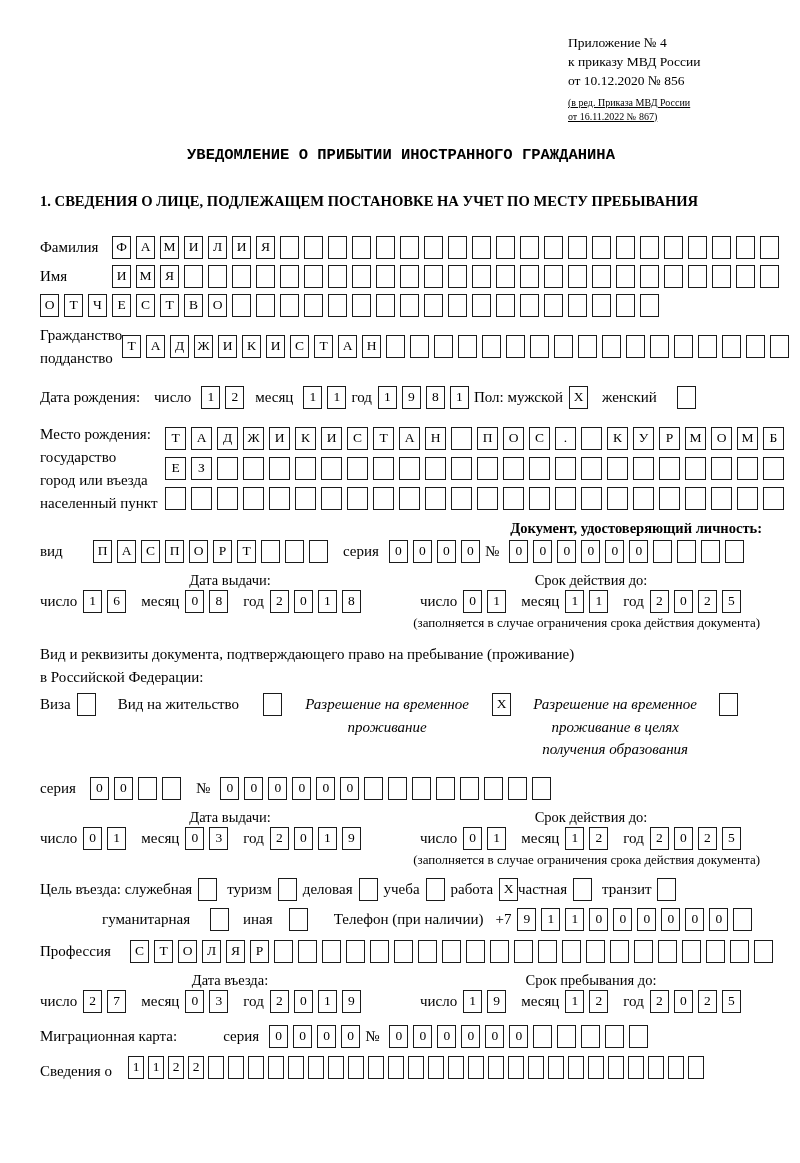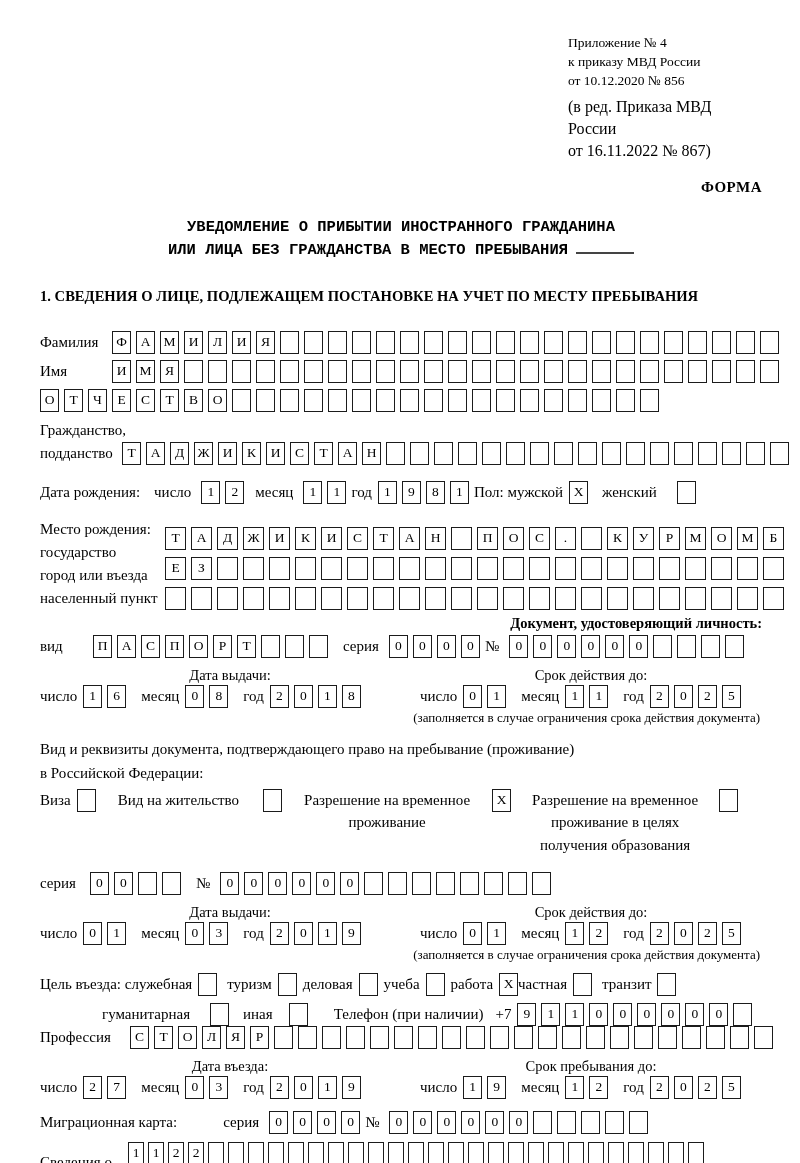--- a/index.html
+++ b/index.html
@@ -1,27 +1,27 @@
 <!DOCTYPE html>
 <html><head>
 <meta charset="utf-8">
 <style>
   html,body{margin:0;padding:0;background:#fff;}
   body{width:800px;height:1163px;overflow:hidden;color:#000;
        font-family:"Liberation Serif","DejaVu Serif",serif;font-size:15px;}
   .page{padding:34px 38px 0 40px;position:relative;}
   
   .appendix{margin-left:528px;font-size:13.5px;line-height:1.4;}
-  .amendment{margin-top:5px;font-size:16px;line-height:1.4;}
+  .amendment{margin-top:5px;font-size:10px;line-height:1.4;text-decoration:underline;}
   .form-label{margin-top:16px;text-align:right;font-weight:bold;font-size:15px;letter-spacing:.5px;}
   .title{margin-top:20px;text-align:center;font-weight:bold;font-size:15.5px;line-height:1.5;font-family:Liberation Mono, monospace;}
   .t-underline{display:inline-block;width:58px;height:3px;border-bottom:2px solid #444;margin-left:8px;}
   .section{margin-top:26px;font-weight:bold;font-size:14.6px;}
   
-  .frow{display:flex;align-items:flex-end;}
+  .frow{display:flex;align-items:center;}
   .lbl{line-height:23px;white-space:nowrap;}
   .lblcol{line-height:23px;}
   .cg{display:flex;flex-wrap:nowrap;}
   .cell{box-sizing:border-box;flex:0 0 auto;width:19px;height:23px;border:1.6px solid #1b1b1b;
         margin-right:5px;text-align:center;font-size:13.5px;line-height:19px;background:#fff;}
   .w .cell{width:21px;margin-right:5px;}
   .s .cell{width:16px;margin-right:4px;}
   .cbox{margin-left:6px;}
   .cbox .cell{margin-right:0;}
   
@@ -41,45 +41,43 @@
   .hdr-left{width:380px;text-align:center;}
   .hdr-right{flex:1;text-align:center;}
   .date-row{margin-top:1px;}
   .dgroup{display:flex;align-items:flex-start;}
   .dgroup .lbl{margin-right:6px;}
   .dgroup .cg{margin-right:10px;}
   .dleft{width:380px;flex:0 0 380px;}
   .note{margin-top:2px;text-align:right;font-size:13px;padding-right:2px;}
   .plain{margin-top:12px;line-height:1.55;}
   .visa-row{margin-top:4px;align-items:flex-start;}
-  .ml-label{display:inline-block;text-align:center;line-height:1.5;}
+  .ml-label{display:inline-block;text-align:center;line-height:1.5;font-style:italic;}
   .purpose-row{margin-top:10px;align-items:flex-start;}
   .purpose2-row{margin-top:7px;align-items:flex-start;margin-left:62px;}
   .plus7{margin:0 6px 0 12px;}
 </style>
 </head>
 <body>
 
 <div class="page">
 
   <div class="appendix">
     <div>Приложение № 4</div>
     <div>к приказу МВД России</div>
     <div>от 10.12.2020 № 856</div>
     <div class="amendment">
       <div>(в ред. Приказа МВД России</div>
       <div>от 16.11.2022 № 867)</div>
     </div>
   </div>
 
-  <div class="form-label">ФОРМА</div>
 
   <div class="title">
     <div>УВЕДОМЛЕНИЕ О ПРИБЫТИИ ИНОСТРАННОГО ГРАЖДАНИНА</div>
-    <div><span>ИЛИ ЛИЦА БЕЗ ГРАЖДАНСТВА В МЕСТО ПРЕБЫВАНИЯ</span><span class="t-underline"></span></div>
   </div>
 
   <div class="section">1. СВЕДЕНИЯ О ЛИЦЕ, ПОДЛЕЖАЩЕМ ПОСТАНОВКЕ НА УЧЕТ ПО МЕСТУ ПРЕБЫВАНИЯ</div>
 
   <div class="frow" style="margin-top:26px">
     <span class="lbl lw72">Фамилия</span>
     <span class="cg">
         <span class="cell">Ф</span>
         <span class="cell">А</span>
         <span class="cell">М</span>
@@ -589,21 +587,21 @@
         <span class="cell">0</span>
         <span class="cell">0</span>
         <span class="cell">0</span>
         <span class="cell">0</span>
         <span class="cell">0</span>
         <span class="cell">0</span>
         <span class="cell"></span>
       </span>
   </div>
 
-  <div class="frow" style="">
+  <div class="frow" style="margin-top:9px">
     <span class="lbl lw90">Профессия</span>
     <span class="cg">
         <span class="cell">С</span>
         <span class="cell">Т</span>
         <span class="cell">О</span>
         <span class="cell">Л</span>
         <span class="cell">Я</span>
         <span class="cell">Р</span>
         <span class="cell"></span>
         <span class="cell"></span>

